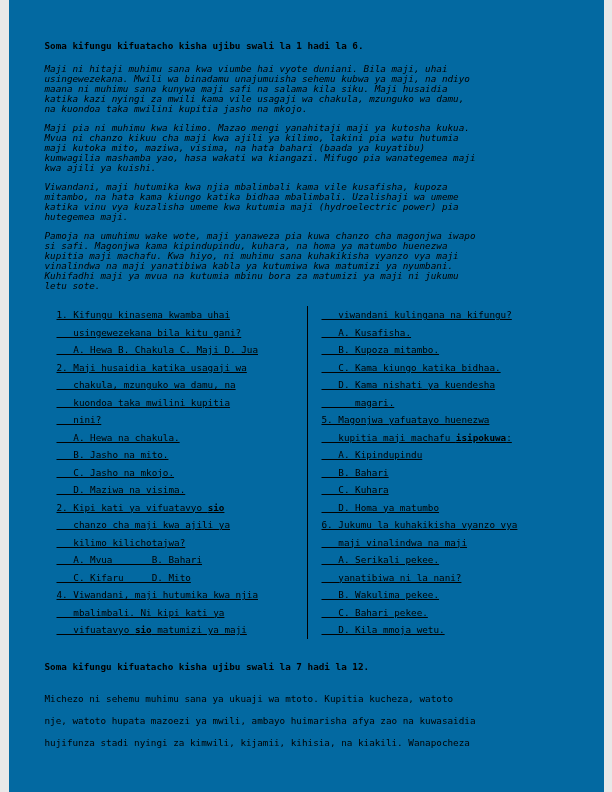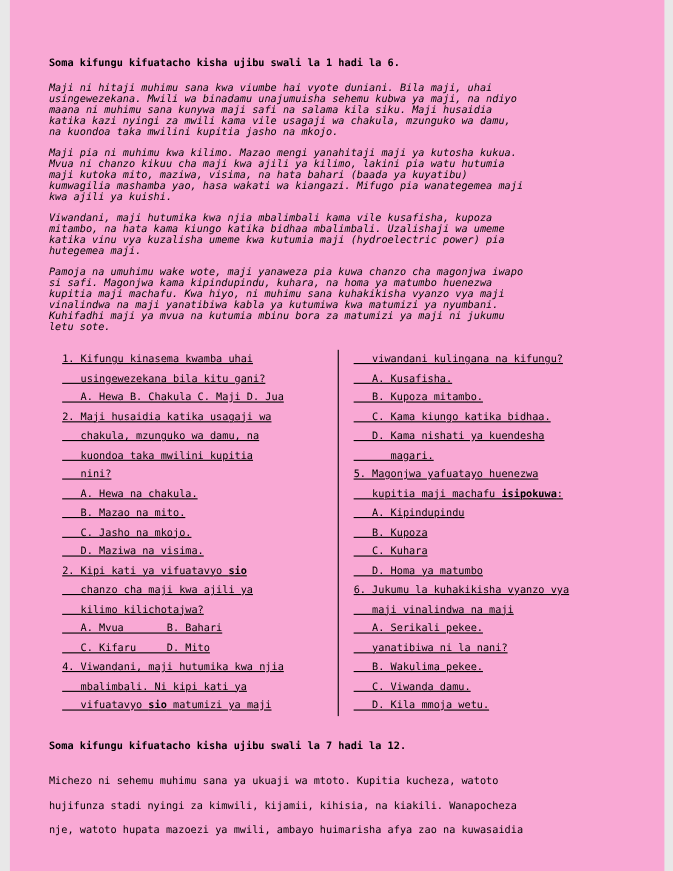--- a/index.html
+++ b/index.html
@@ -5,25 +5,25 @@
   html, body {
     margin: 0;
     padding: 0;
     background: #e8e8e8;
   }
   .page {
     width: 595px;
     height: 792px;
     margin: 0 auto;
     box-sizing: border-box;
-    background: #f9a8d4;
+    background: #0369a1;
     color: #000000;
     font-family: "DejaVu Sans Mono", "Liberation Mono", monospace;
     font-size: 9.3px;
-    padding: 52px 28px 0 36px;
+    padding: 40px 28px 0 36px;
     overflow: hidden;
   }
   .heading {
     font-weight: bold;
     line-height: 11px;
     white-space: pre;
     margin: 0 0 13px 0;
   }
   .para { margin: 0 0 9px 0; }
   .para .line {
@@ -98,21 +98,21 @@
   <div class="questions">
     <div class="qcol left">
         <div class="line"><span>1. Kifungu kinasema kwamba uhai</span></div>
         <div class="line"><span>   usingewezekana bila kitu gani?</span></div>
         <div class="line"><span>   A. Hewa B. Chakula C. Maji D. Jua</span></div>
         <div class="line"><span>2. Maji husaidia katika usagaji wa</span></div>
         <div class="line"><span>   chakula, mzunguko wa damu, na</span></div>
         <div class="line"><span>   kuondoa taka mwilini kupitia</span></div>
         <div class="line"><span>   nini?</span></div>
         <div class="line"><span>   A. Hewa na chakula.</span></div>
-        <div class="line"><span>   B. Mazao na mito.</span></div>
+        <div class="line"><span>   B. Jasho na mito.</span></div>
         <div class="line"><span>   C. Jasho na mkojo.</span></div>
         <div class="line"><span>   D. Maziwa na visima.</span></div>
         <div class="line"><span>2. Kipi kati ya vifuatavyo </span><span class="b">sio</span><span></span></div>
         <div class="line"><span>   chanzo cha maji kwa ajili ya</span></div>
         <div class="line"><span>   kilimo kilichotajwa?</span></div>
         <div class="line"><span>   A. Mvua       B. Bahari</span></div>
         <div class="line"><span>   C. Kifaru     D. Mito</span></div>
         <div class="line"><span>4. Viwandani, maji hutumika kwa njia</span></div>
         <div class="line"><span>   mbalimbali. Ni kipi kati ya</span></div>
         <div class="line"><span>   vifuatavyo </span><span class="b">sio</span><span> matumizi ya maji</span></div>
@@ -121,34 +121,34 @@
     <div class="qcol right">
         <div class="line"><span>   viwandani kulingana na kifungu?</span></div>
         <div class="line"><span>   A. Kusafisha.</span></div>
         <div class="line"><span>   B. Kupoza mitambo.</span></div>
         <div class="line"><span>   C. Kama kiungo katika bidhaa.</span></div>
         <div class="line"><span>   D. Kama nishati ya kuendesha</span></div>
         <div class="line"><span>      magari.</span></div>
         <div class="line"><span>5. Magonjwa yafuatayo huenezwa</span></div>
         <div class="line"><span>   kupitia maji machafu </span><span class="b">isipokuwa</span><span>:</span></div>
         <div class="line"><span>   A. Kipindupindu</span></div>
-        <div class="line"><span>   B. Kupoza</span></div>
+        <div class="line"><span>   B. Bahari</span></div>
         <div class="line"><span>   C. Kuhara</span></div>
         <div class="line"><span>   D. Homa ya matumbo</span></div>
         <div class="line"><span>6. Jukumu la kuhakikisha vyanzo vya</span></div>
         <div class="line"><span>   maji vinalindwa na maji</span></div>
         <div class="line"><span>   A. Serikali pekee.</span></div>
         <div class="line"><span>   yanatibiwa ni la nani?</span></div>
         <div class="line"><span>   B. Wakulima pekee.</span></div>
-        <div class="line"><span>   C. Viwanda damu.</span></div>
+        <div class="line"><span>   C. Bahari pekee.</span></div>
         <div class="line"><span>   D. Kila mmoja wetu.</span></div>
       </div>
   </div>
 
   <div class="heading second">Soma kifungu kifuatacho kisha ujibu swali la 7 hadi la 12.</div>
 
   <div class="passage2">
       <div class="line"><span>Michezo ni sehemu muhimu sana ya ukuaji wa mtoto. Kupitia kucheza, watoto</span></div>
+      <div class="line"><span>nje, watoto hupata mazoezi ya mwili, ambayo huimarisha afya zao na kuwasaidia</span></div>
       <div class="line"><span>hujifunza stadi nyingi za kimwili, kijamii, kihisia, na kiakili. Wanapocheza</span></div>
-      <div class="line"><span>nje, watoto hupata mazoezi ya mwili, ambayo huimarisha afya zao na kuwasaidia</span></div>
     </div>
 
 </div>
 
 </body></html>

